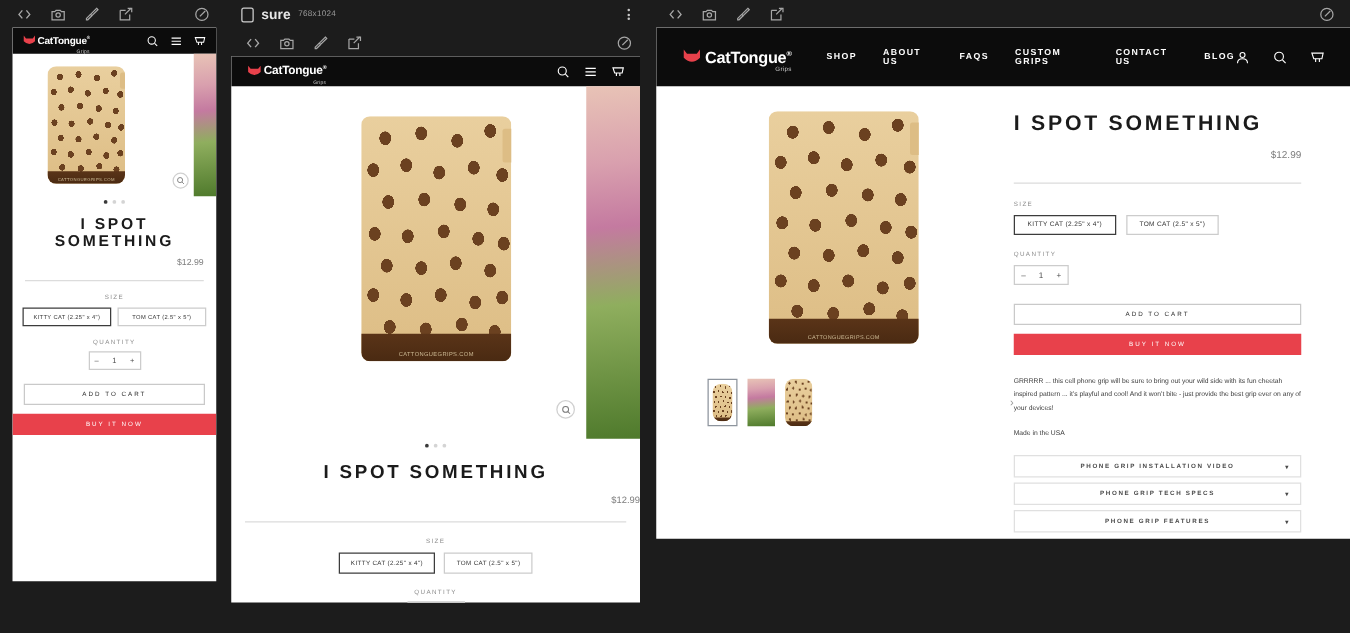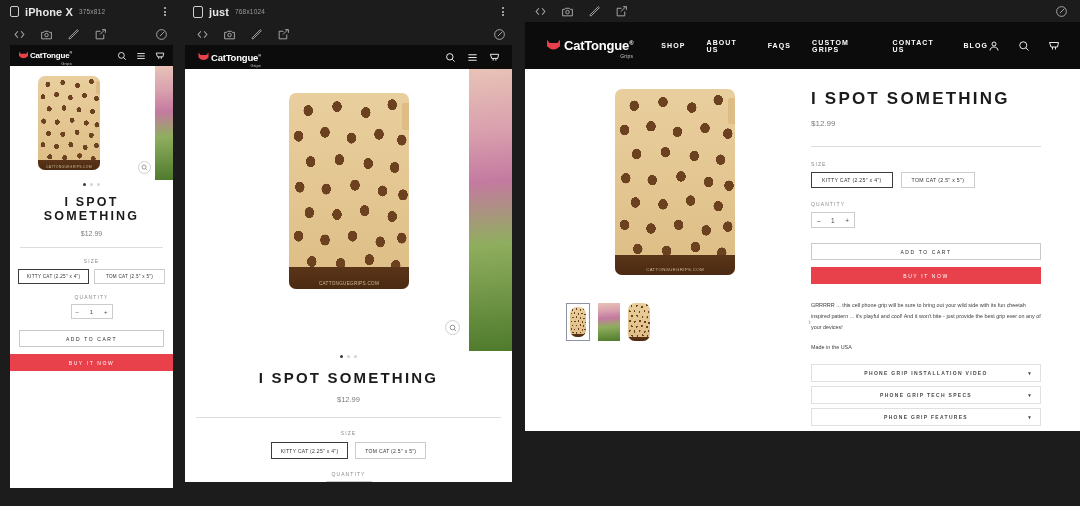--- a/index.html
+++ b/index.html
@@ -38,21 +38,21 @@
   .logo-sub { position: absolute; right: 0; bottom: -6px; font-size: 4px; color: #c9c9c9; font-weight: normal; letter-spacing: .2px;}
   .logo-reg { font-size: .45em; vertical-align: super; }
   .hicons { margin-left: auto; display: flex; align-items: center; }
   .hicons svg { display:block; stroke:#fff; fill:none; }
 
   .nav { display: flex; align-items: center; }
   .nav span { color: #fff; font-weight: bold; letter-spacing: 1.1px; font-size: 7px; }
 
   
   .prod-title { font-weight: bold; letter-spacing: 2.2px; color: #1b1b1b; }
-  .prod-price { color: #7c7c7c; }
+  .prod-price { color: #7c7c7c; text-align: right; }
   .rule { background: #dcdcdc; height: 1px; width: 100%; }
   .lbl { color: #8c8c8c; letter-spacing: 1.1px; font-size: 5px; text-transform: uppercase; }
   .sizes { display: flex; }
   .size-btn { border: 1px solid #cccccc; color: #333; letter-spacing: .3px; display:flex; align-items:center; justify-content:center; white-space: nowrap; background:#fff;}
   .size-btn.sel { border-color: #3c3c3c; }
   .qty { border: 1px solid #cccccc; display: flex; align-items: center; justify-content: space-between; background:#fff; }
   .qty span { color: #4a4a4a; }
   .btn-cart { border: 1px solid #c9c9c9; background: #fff; color: #2a2a2a; letter-spacing: 1.6px; display:flex; align-items:center; justify-content:center; }
   .btn-buy { background: #e8414b; color: #fff; letter-spacing: 1.6px; display:flex; align-items:center; justify-content:center; }
 
@@ -112,30 +112,20 @@
   .thumb { width:28px; height:38px; margin-right:8px; overflow:hidden; }
   .thumb.sel { border:1px solid #8d949d; padding:3px; }
   .nextarrow { color:#9a9a9a; font-size:9px; }
 </style>
 </head>
 <body>
 
 <div class="app">
 
   <div class="panel" style="left:0; width:180px;">
-    <div class="panel-head">
-      <span class="dev-icon"></span>
-      <span class="dev-name">iPhone X</span>
-      <span class="dev-dims">375x812</span>
-      <span class="kebab">
-          <i></i>
-          <i></i>
-          <i></i>
-        </span>
-    </div>
     <div class="panel-tools">
       <span class="tool">
           <svg width="13" height="13" viewBox="0 0 24 24" fill="none" stroke="#ddd" stroke-width="2">
             <polyline points="9,6 4,12 9,18"></polyline>
             <polyline points="15,6 20,12 15,18"></polyline>
           </svg>
         </span>
       <span class="tool">
           <svg width="13" height="13" viewBox="0 0 24 24" fill="none" stroke="#ddd" stroke-width="1.8">
             <path d="M3 8h4l2-2h6l2 2h4v12H3z"></path>
@@ -239,21 +229,21 @@
         </div>
         <div class="btn-cart" style="margin:11px 9px 0; height:17px; font-size:5px;">ADD TO CART</div>
         <div class="btn-buy" style="margin:7px 0 0; height:17px; font-size:5px;">BUY IT NOW</div>
       </div>
     </div>
   </div>
 
   <div class="panel" style="left:183px; width:335px;">
     <div class="panel-head">
       <span class="dev-icon tab"></span>
-      <span class="dev-name">just</span>
+      <span class="dev-name">sure</span>
       <span class="dev-dims">768x1024</span>
       <span class="kebab">
           <i></i>
           <i></i>
           <i></i>
         </span>
     </div>
     <div class="panel-tools">
       <span class="tool">
           <svg width="13" height="13" viewBox="0 0 24 24" fill="none" stroke="#ddd" stroke-width="2">

